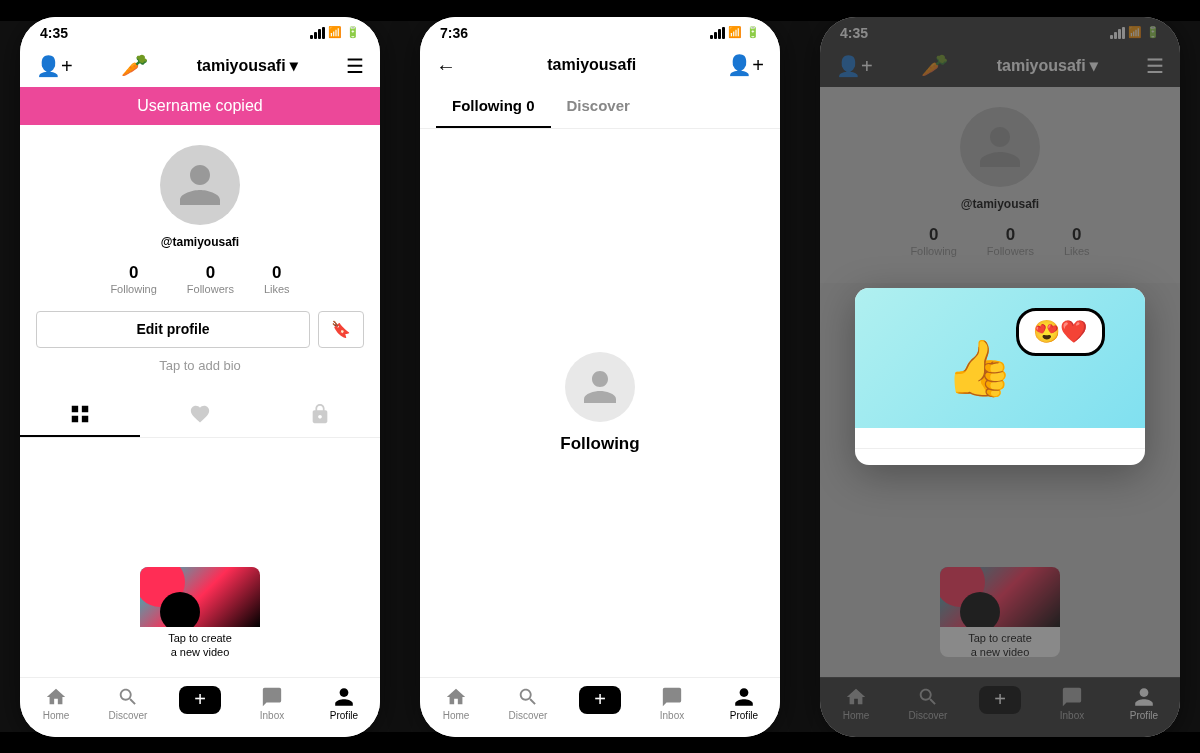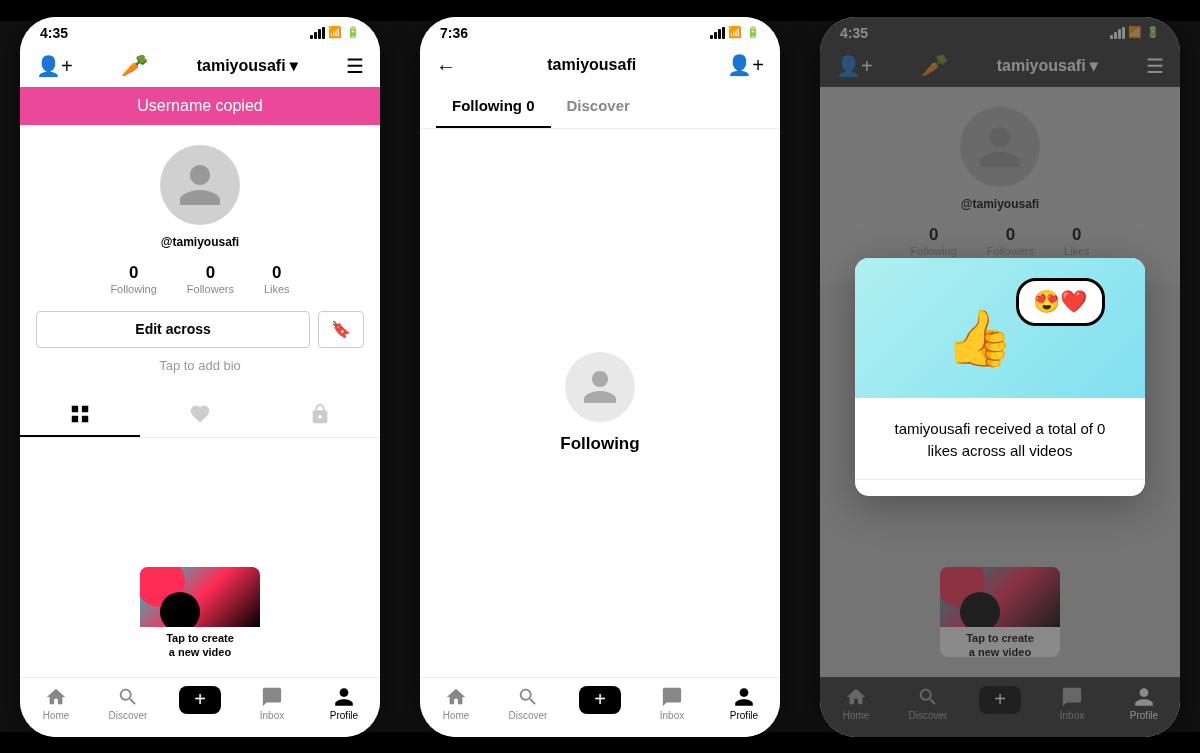--- a/index.html
+++ b/index.html
@@ -200,21 +200,21 @@
       width: 40px; height: 40px;
       background: #000;
       border-radius: 50%;
       bottom: -5px; left: 20px;
     }
     .create-card-label {
       background: rgba(255,255,255,0.9);
       text-align: center;
       padding: 4px 0;
       font-size: 11px;
-      font-weight: 700;
+      font-weight: 400;
       line-height: 1.3;
     }
     
     .bottom-nav {
       display: flex;
       border-top: 1px solid #eee;
       padding: 8px 0 16px;
       background: #fff;
     }
     .bottom-nav.dark { background: #2d2d2d; border-top-color: #444; }
@@ -420,21 +420,21 @@
           <div class="stat-item">
             <span class="stat-number">0</span>
             <span class="stat-label">Followers</span>
           </div>
           <div class="stat-item">
             <span class="stat-number">0</span>
             <span class="stat-label">Likes</span>
           </div>
         </div>
         <div class="action-buttons">
-          <button class="edit-profile-btn">Edit across</button>
+          <button class="edit-profile-btn">Edit profile</button>
           <button class="bookmark-btn">🔖</button>
         </div>
         <div class="bio-text">Tap to add bio</div>
       </div>
 
       <div class="content-tabs">
         <div class="content-tab active">
           <svg viewBox="0 0 24 24">
               <path d="M3 3h7v7H3zm11 0h7v7h-7zM3 14h7v7H3zm11 0h7v7h-7z"></path>
             </svg>
@@ -673,20 +673,19 @@
       </div>
 
       <div class="modal-overlay">
         <div class="modal-box">
           <div class="modal-image">
 
             <span class="modal-thumb-emoji" style="margin-left:-40px; margin-top:20px;">👍</span>
             <div class="modal-speech-bubble">😍❤️</div>
           </div>
           <div class="modal-body">
-            <p class="modal-text">tamiyousafi received a total of 0 likes across all videos</p>
             <hr class="modal-divider">
           </div>
         </div>
       </div>
     </div>
   </div>
 </div>
 
 </body></html>

